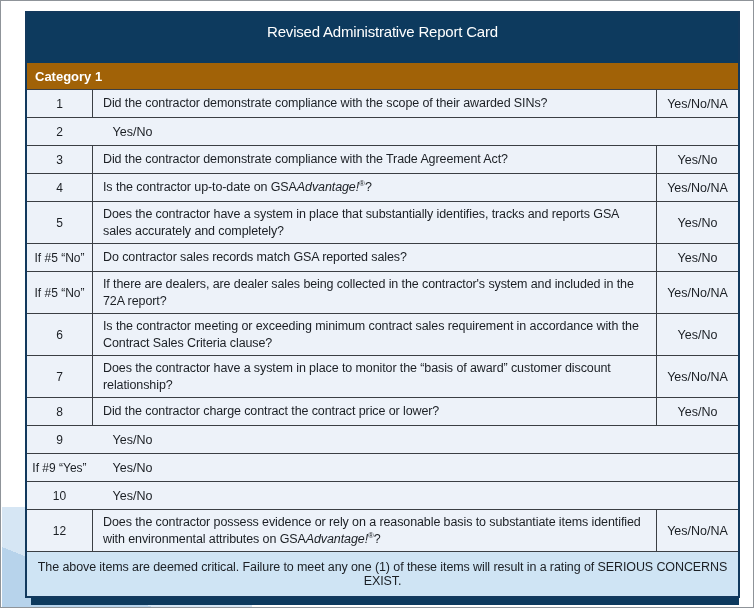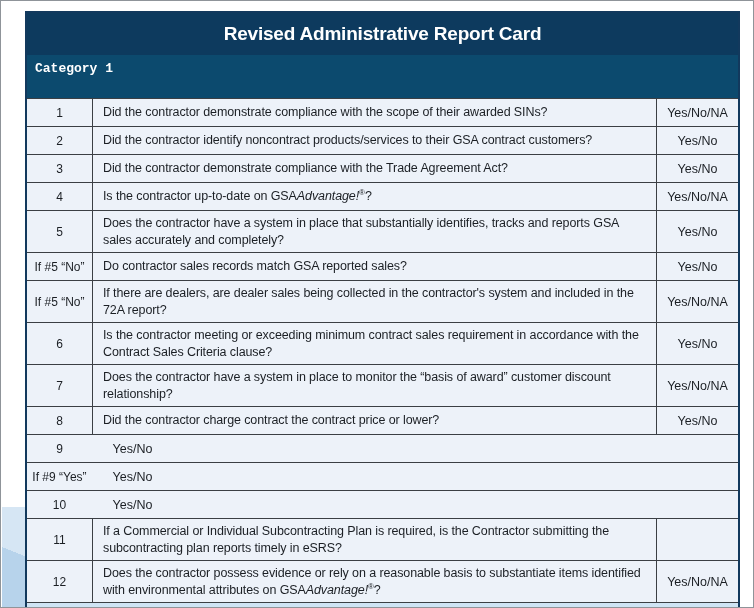--- a/index.html
+++ b/index.html
@@ -33,32 +33,31 @@
     position:absolute;
     left:24px; top:10px;
     width:715px;
     border:2px solid #12395d;
     background:#edf2f9;
   }
   .title-bar {
     background:#0d3a5e;
     color:#ffffff;
     text-align:center;
-    font-weight:bold;
-    font-size:19px;
+    font-weight:normal;
+    font-size:15px;
     letter-spacing:-0.2px;
-    padding:10px 4px 10px 4px;
+    padding:10px 4px 23px 4px;
   }
   .category-bar {
-    background:#0c4a6e;
+    background:#a16207;
     color:#ffffff;
     font-weight:bold;
     font-size:13px;
-    padding:6px 8px 22px 8px;
-    font-family:Liberation Mono, monospace;
+    padding:6px 8px 5px 8px;
   }
   .row {
     display:flex;
     align-items:stretch;
     border-top:1px solid #3b3f44;
     background:#edf2f9;
     min-height:28px;
   }
   .cell-label {
     width:65px;
@@ -115,23 +114,20 @@
   <div class="row">
     <div class="cell-label">1</div>
     <div class="cell-q">
         <span>Did the contractor demonstrate compliance with the scope of their awarded SINs?</span>
       </div>
     <div class="cell-a">Yes/No/NA</div>
   </div>
 
   <div class="row">
     <div class="cell-label">2</div>
-    <div class="cell-q">
-        <span>Did the contractor identify noncontract products/services to their GSA contract customers?</span>
-      </div>
     <div class="cell-a">Yes/No</div>
   </div>
 
   <div class="row">
     <div class="cell-label">3</div>
     <div class="cell-q">
         <span>Did the contractor demonstrate compliance with the Trade Agreement Act?</span>
       </div>
     <div class="cell-a">Yes/No</div>
   </div>
@@ -200,27 +196,20 @@
   <div class="row">
     <div class="cell-label">If #9 “Yes”</div>
     <div class="cell-a">Yes/No</div>
   </div>
 
   <div class="row">
     <div class="cell-label">10</div>
     <div class="cell-a">Yes/No</div>
   </div>
 
-  <div class="row">
-    <div class="cell-label">11</div>
-    <div class="cell-q">
-        <span>If a Commercial or Individual Subcontracting Plan is required, is the Contractor submitting the subcontracting plan reports timely in eSRS?</span>
-      </div>
-    <div class="cell-a"></div>
-  </div>
 
   <div class="row">
     <div class="cell-label">12</div>
     <div class="cell-q">
         <span><span>Does the contractor possess evidence or rely on a reasonable basis to substantiate items identified with environmental attributes on GSA</span><i>Advantage!</i><sup>®</sup><span>?</span></span>
       </div>
     <div class="cell-a">Yes/No/NA</div>
   </div>
 
   <div class="footer-note">The above items are deemed critical. Failure to meet any one (1) of these items will result in a rating of SERIOUS CONCERNS EXIST.</div>

